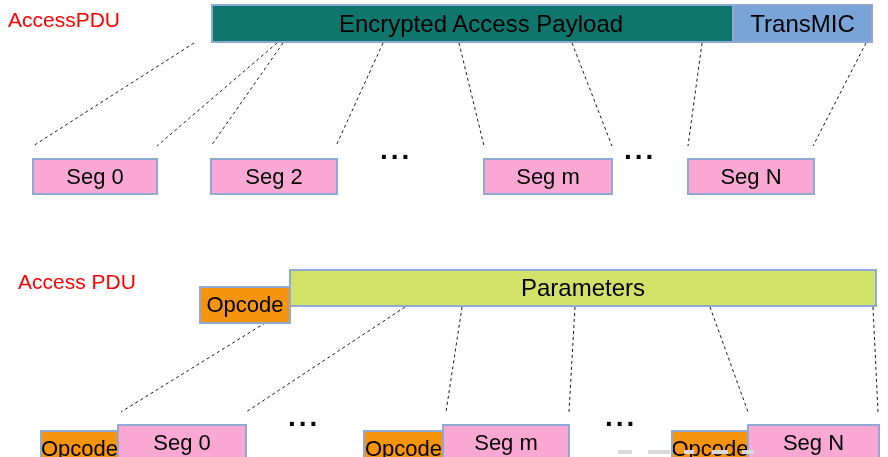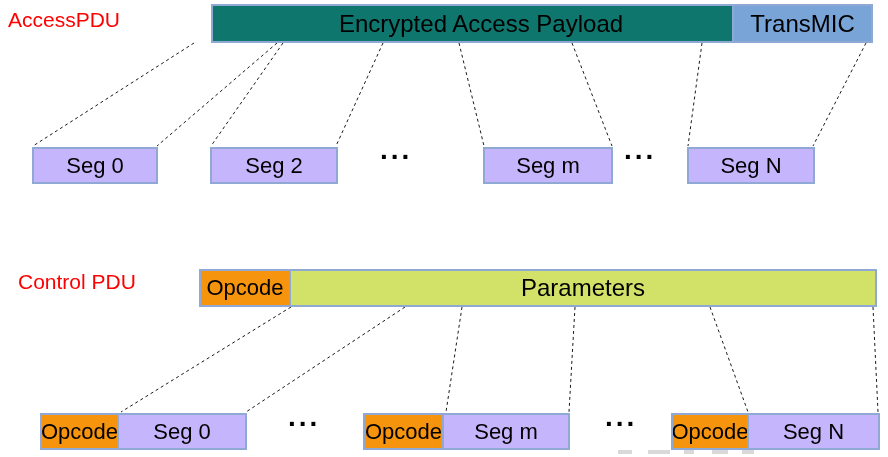--- a/index.html
+++ b/index.html
@@ -25,22 +25,22 @@
     align-items:center;
     justify-content:center;
     color:#000000;
     font-size:22px;
     white-space:nowrap;
     overflow:hidden;
   }
   .bar-text{font-size:24px;}
   .payload{background:#0f766e;margin-left:17px;}
   .transmic{background:#78a4d8;}
-  .segment{background:#c4b5fd;}
-  .opcode{background:#f7940d;}
+  .segment{background:#f9a8d4;margin-top:11px;}
+  .opcode{background:#f7940d;margin-top:17px;}
   .parameters{background:#d2e268;align-items:center;}
   .dots{
     position:absolute;
     font-size:28px;
     font-weight:bold;
     letter-spacing:3px;
     color:#000000;
     line-height:32px;
   }
   .lines{
@@ -99,21 +99,21 @@
   </div>
   <div class="dots" style="left:380px;top:134px;">...</div>
   <div class="box segment" style="left:483px;top:147px;width:130px;height:37px;">
     <span>Seg m</span>
   </div>
   <div class="dots" style="left:624px;top:134px;">...</div>
   <div class="box segment" style="left:687px;top:147px;width:128px;height:37px;">
     <span>Seg N</span>
   </div>
 
-  <div class="heading" style="left:18px;top:268px;">Control PDU</div>
+  <div class="heading" style="left:18px;top:268px;">Access PDU</div>
 
   <div class="box opcode" style="left:199px;top:269px;width:92px;height:38px;">
     <span>Opcode</span>
   </div>
   <div class="box parameters bar-text" style="left:289px;top:269px;width:588px;height:38px;">
     <span>Parameters</span>
   </div>
 
   <div class="box opcode" style="left:40px;top:413px;width:79px;height:37px;">
     <span>Opcode</span>

